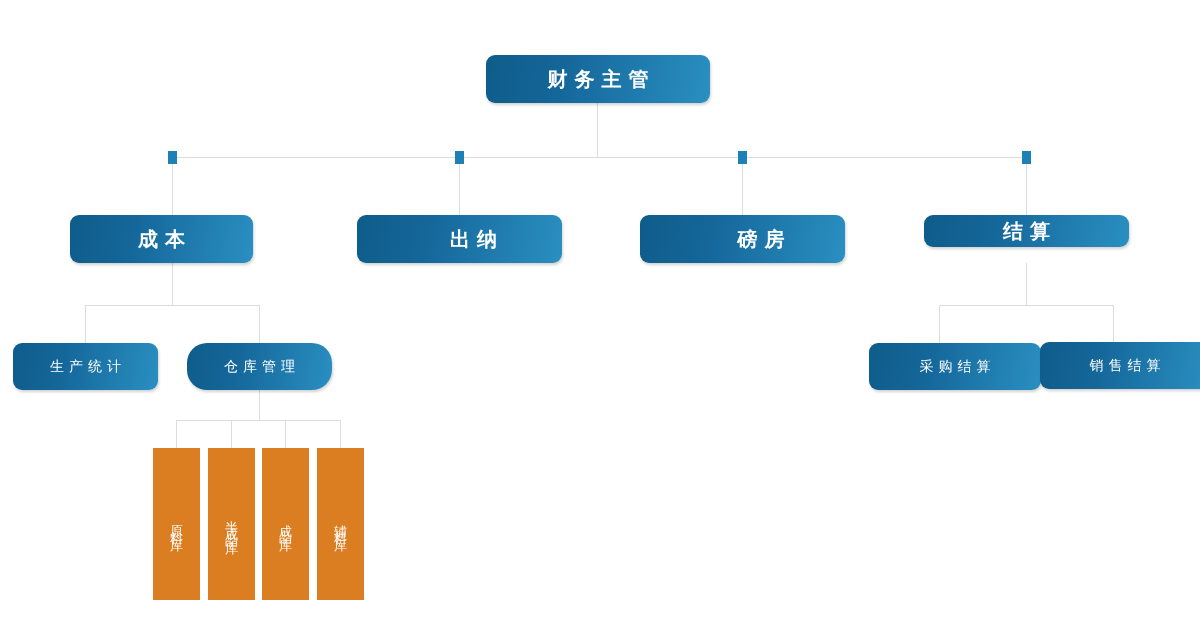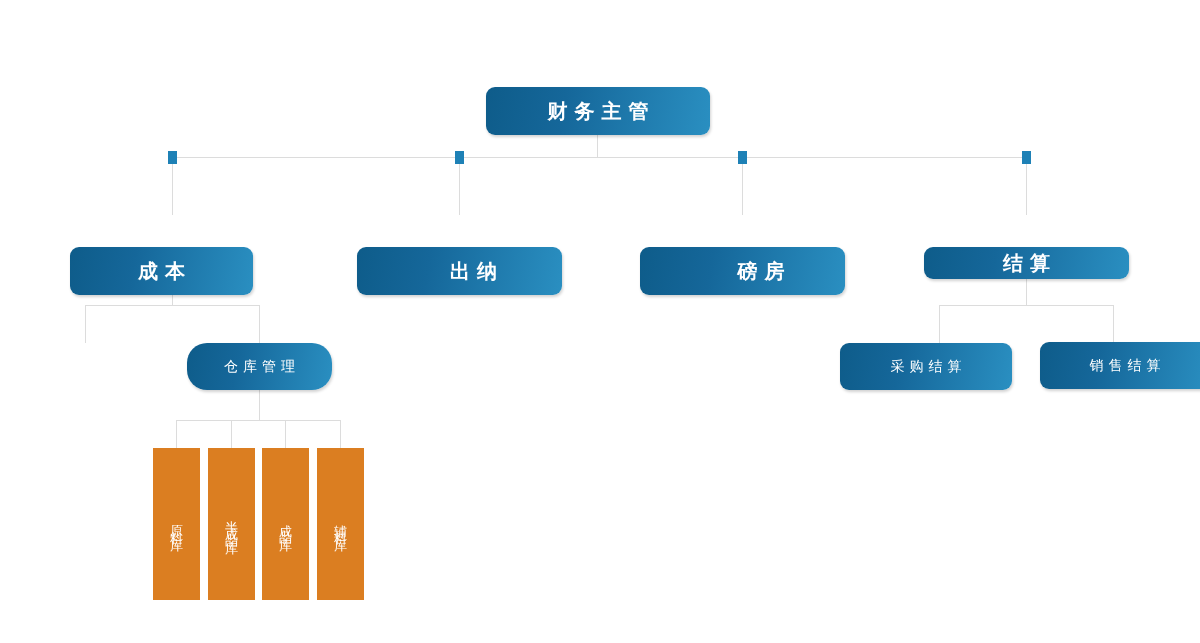--- a/index.html
+++ b/index.html
@@ -39,21 +39,20 @@
     background: linear-gradient(100deg, #0e5c8a 0%, #15679a 35%, #2a8fc1 100%);
     border-radius: 9px;
     box-shadow: 1px 2px 3px rgba(0,0,0,0.18);
     box-sizing: border-box;
   }
   .node.lvl1, .node.lvl2 {
     font-size: 20px;
     font-weight: bold;
     letter-spacing: 7px;
     text-indent: 7px;
-    margin-top: 32px;
   }
   .node.lvl3 {
     font-size: 14px;
     font-weight: normal;
     letter-spacing: 5px;
     text-indent: 5px;
   }
   
   .node.warehouse {
     background: #db7e21;
@@ -114,25 +113,28 @@
   <div class="node lvl2" style="left:357px; top:215px; width:205px; height:48px;padding-left:28px;">
     <span>出纳</span>
   </div>
   <div class="node lvl2" style="left:640px; top:215px; width:205px; height:48px;padding-left:37px;">
     <span>磅房</span>
   </div>
   <div class="node lvl2" style="left:924px; top:215px; width:205px; height:32px;">
     <span>结算</span>
   </div>
 
+  <div class="node lvl3" style="left:13px; top:343px; width:145px; height:47px;">
+    <span>生产统计</span>
+  </div>
   <div class="node lvl3" style="left:187px; top:343px; width:145px; height:47px;border-radius:20px;">
     <span>仓库管理</span>
   </div>
 
-  <div class="node lvl3" style="left:840px; top:343px; width:172px; height:47px;">
+  <div class="node lvl3" style="left:869px; top:343px; width:172px; height:47px;">
     <span>采购结算</span>
   </div>
   <div class="node lvl3" style="left:1040px; top:342px; width:170px; height:47px;">
     <span>销售结算</span>
   </div>
 
   <div class="node warehouse" style="left:153px; top:448px; width:47px; height:152px;">
     <span class="vtext">原料库</span>
   </div>
   <div class="node warehouse" style="left:208px; top:448px; width:47px; height:152px;">

